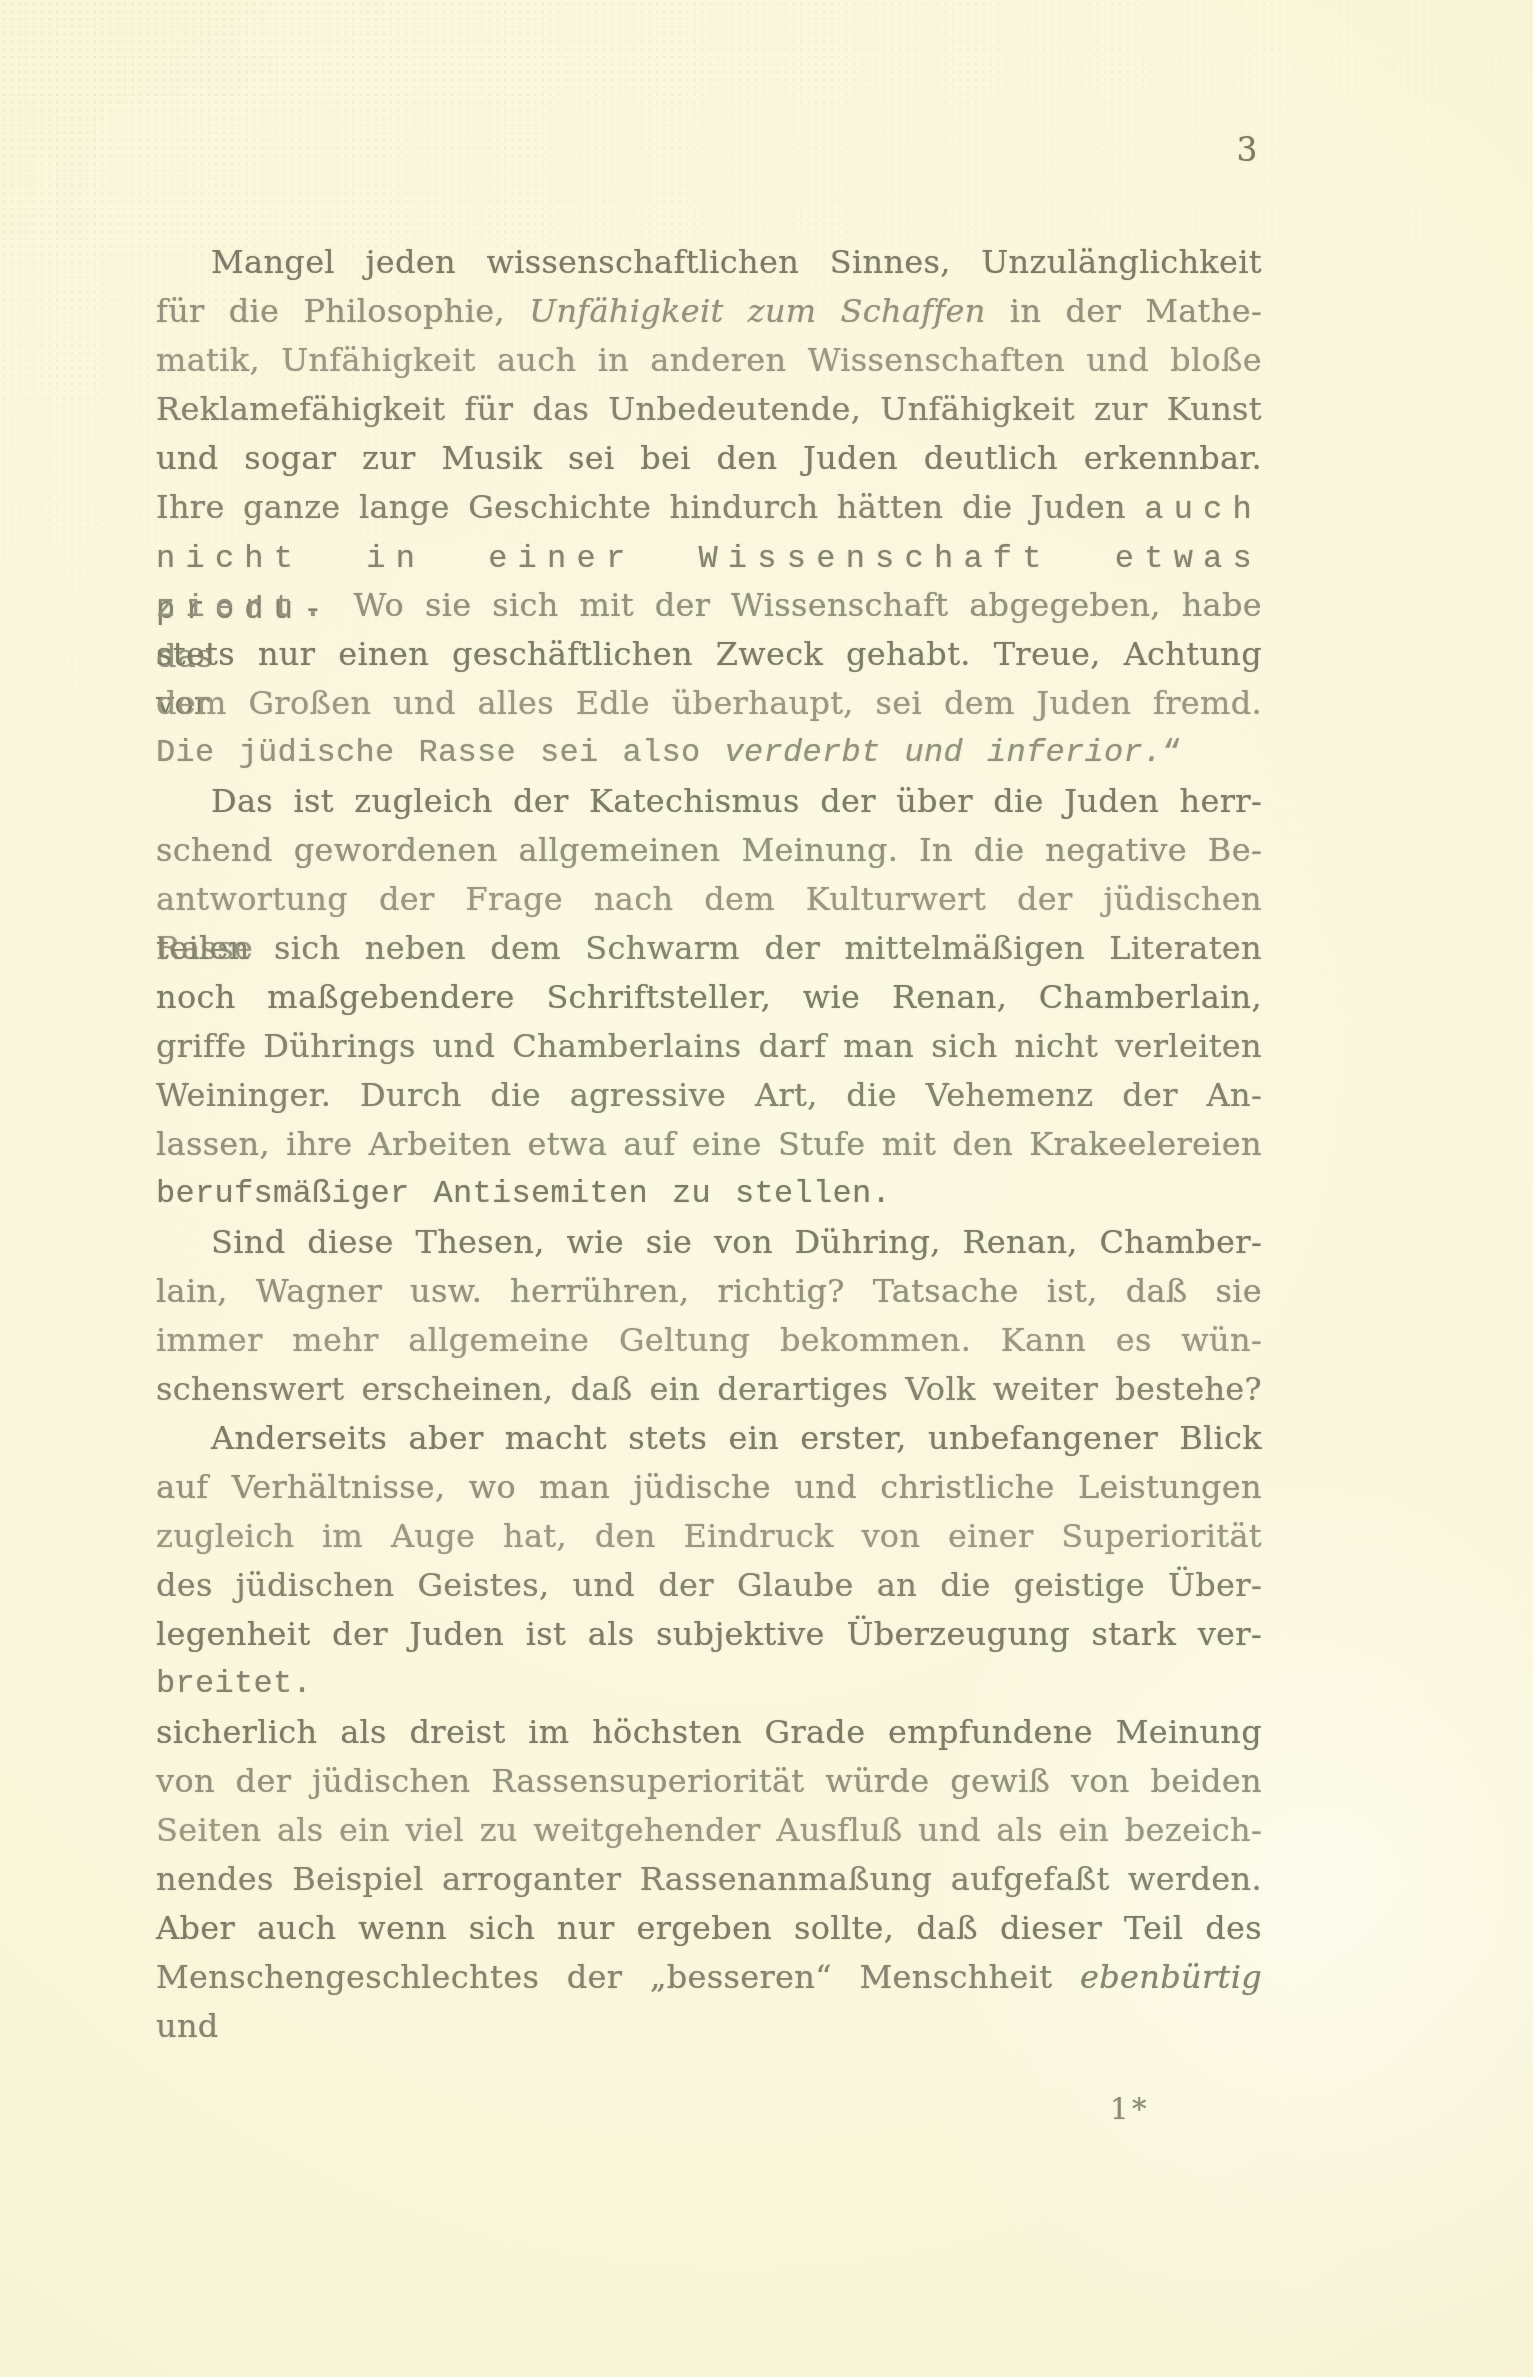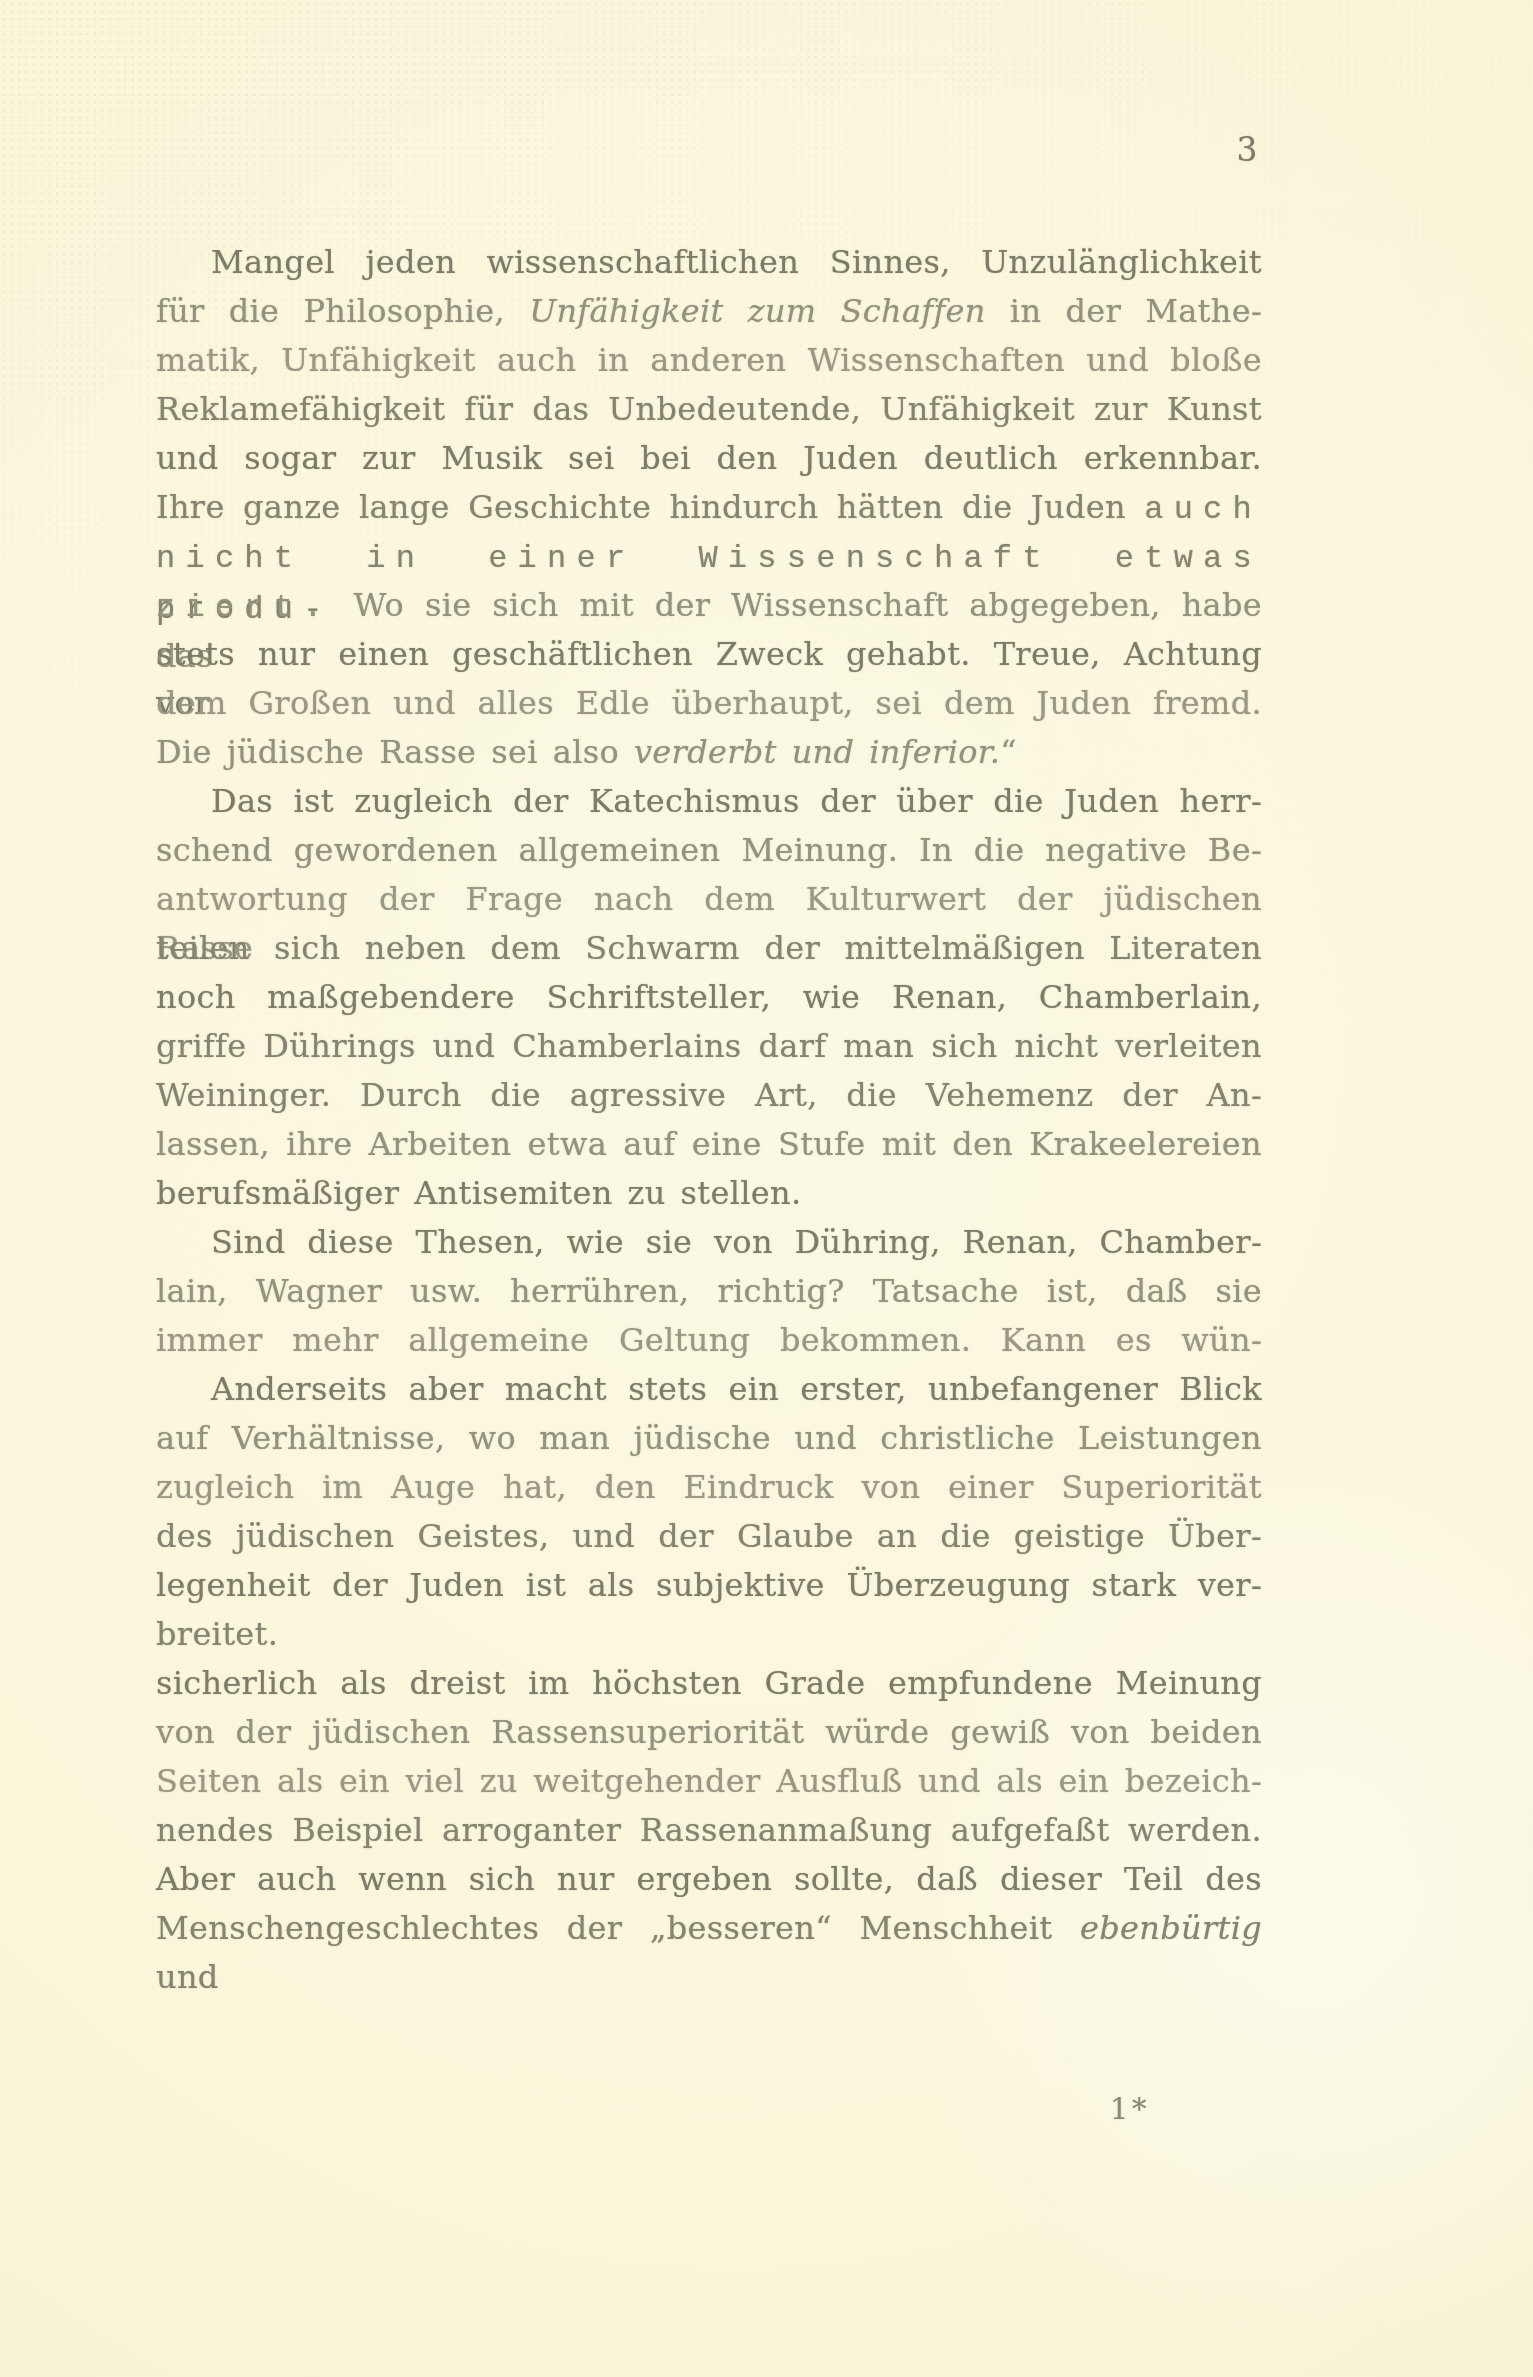--- a/index.html
+++ b/index.html
@@ -56,21 +56,21 @@
     word-spacing: 0.14em;
     text-align: justify;
     text-align-last: justify;
     text-shadow: 0 0 1.2px rgba(128,126,103,0.55);
   }
   
   .para .line:nth-child(3n+2) { color: #93927e; }
   .para .line:nth-child(4n+1) { color: #7d7c69; }
   .para .line:nth-child(7n+3) { color: #9a9885; }
   .line.indent { text-indent: 55px; }
-  .line.end { text-align-last: left; }
+  .line.end { text-align-last: left; font-family: Liberation Mono, monospace; }
   .it { font-style: italic; }
   .sp { letter-spacing: 0.32em; font-family: Liberation Mono, monospace; }
   .sig {
     position: absolute;
     top: 2092px;
     left: 1110px;
     font-size: 29px;
     line-height: 35px;
     letter-spacing: 3.5px;
     color: #8a897a;
@@ -105,20 +105,21 @@
         <div class="line"><span class="rm">noch maßgebendere Schriftsteller, wie Renan, Chamberlain,</span></div>
         <div class="line"><span class="rm">griffe Dührings und Chamberlains darf man sich nicht verleiten</span></div>
         <div class="line"><span class="rm">Weininger. Durch die agressive Art, die Vehemenz der An-</span></div>
         <div class="line"><span class="rm">lassen, ihre Arbeiten etwa auf eine Stufe mit den Krakeelereien</span></div>
         <div class="line end"><span class="rm">berufsmäßiger Antisemiten zu stellen.</span></div>
       </div>
       <div class="para">
         <div class="line indent"><span class="rm">Sind diese Thesen, wie sie von Dühring, Renan, Chamber-</span></div>
         <div class="line"><span class="rm">lain, Wagner usw. herrühren, richtig? Tatsache ist, daß sie</span></div>
         <div class="line"><span class="rm">immer mehr allgemeine Geltung bekommen. Kann es wün-</span></div>
+        <div class="line"><span class="rm">schenswert erscheinen, daß ein derartiges Volk weiter bestehe?</span></div>
       </div>
       <div class="para">
         <div class="line indent"><span class="rm">Anderseits aber macht stets ein erster, unbefangener Blick</span></div>
         <div class="line"><span class="rm">auf Verhältnisse, wo man jüdische und christliche Leistungen</span></div>
         <div class="line"><span class="rm">zugleich im Auge hat, den Eindruck von einer Superiorität</span></div>
         <div class="line"><span class="rm">des jüdischen Geistes, und der Glaube an die geistige Über-</span></div>
         <div class="line"><span class="rm">legenheit der Juden ist als subjektive Überzeugung stark ver-</span></div>
         <div class="line end"><span class="rm">breitet.</span></div>
       </div>
       <div class="para">

